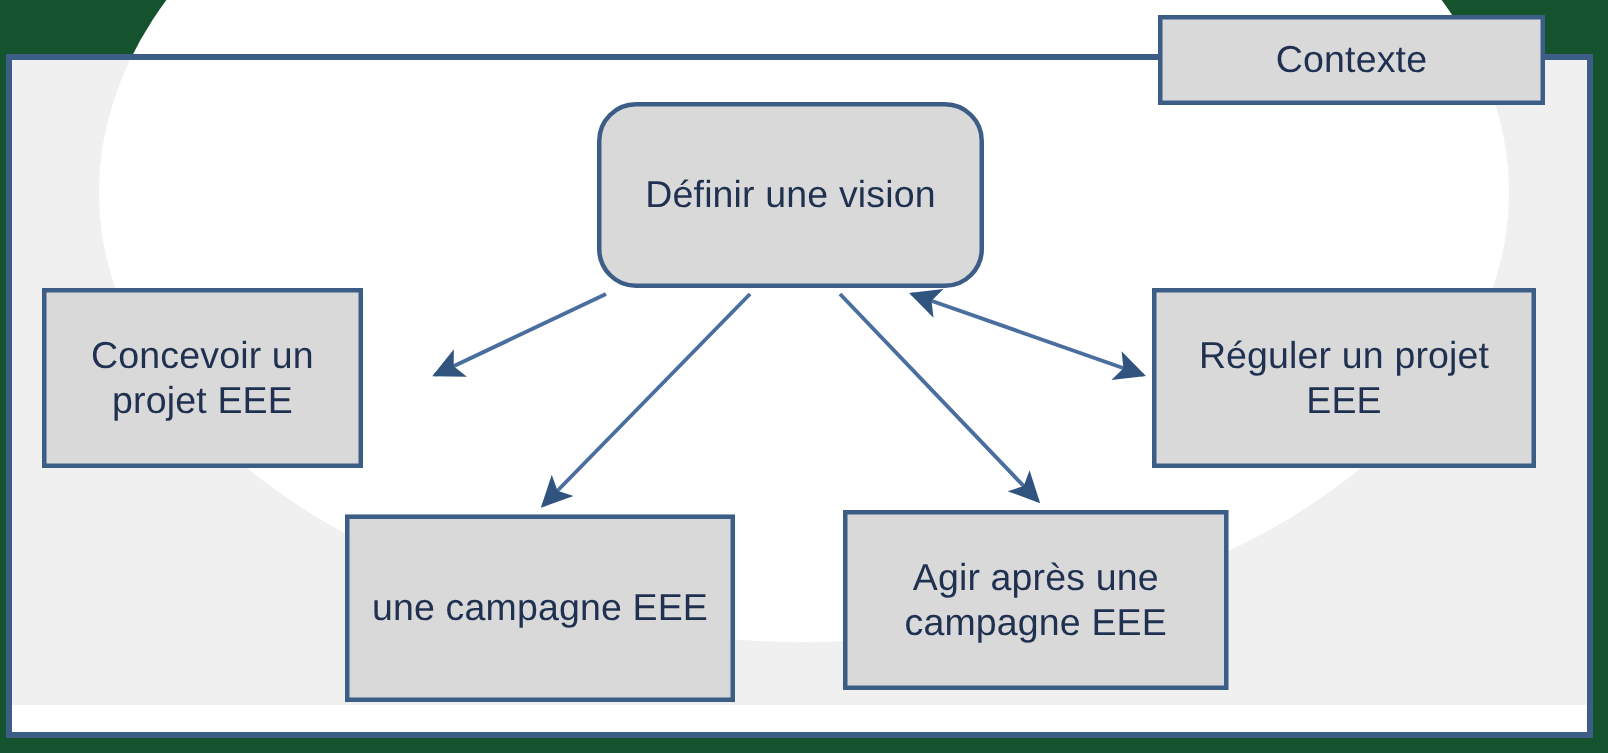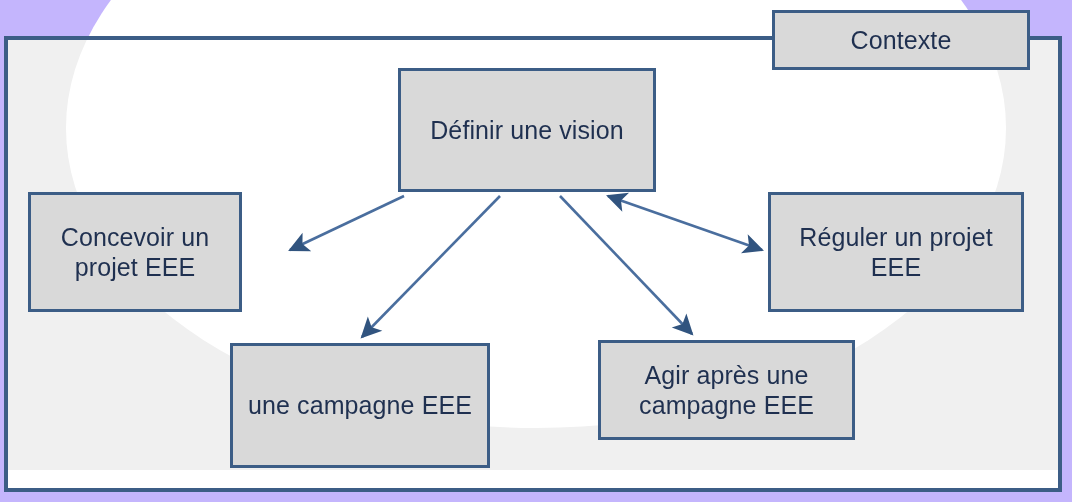--- a/index.html
+++ b/index.html
@@ -9,21 +9,21 @@
     background: #ffffff;
   }
   body {
     font-family: "Liberation Sans", sans-serif;
   }
   #stage {
     position: relative;
     width: 1072px;
     height: 502px;
     overflow: hidden;
-    background: #c4b5fd;
+    background: #14532d;
   }
   #stage svg.layer {
     position: absolute;
     left: 0;
     top: 0;
     width: 1072px;
     height: 502px;
   }
   .node {
     position: absolute;
@@ -50,20 +50,21 @@
     width: 258px;
     height: 60px;
     z-index: 6;
   }
   #node-vision {
     left: 398px;
     top: 68px;
     width: 258px;
     height: 124px;
     z-index: 5;
+    border-radius: 26px;
   }
   #node-concevoir {
     left: 28px;
     top: 192px;
     width: 214px;
     height: 120px;
     z-index: 5;
   }
   #node-reguler {
     left: 768px;
@@ -76,23 +77,22 @@
     left: 230px;
     top: 343px;
     width: 260px;
     height: 125px;
     z-index: 5;
   }
   #node-agir {
     left: 562px;
     top: 340px;
     width: 257px;
-    height: 100px;
+    height: 120px;
     z-index: 5;
-    margin-left: 36px;
   }
   #bg-layer { z-index: 1; }
   #frame-layer { z-index: 2; }
   #arrow-layer { z-index: 4; }
 </style>
 </head>
 <body>
 
 <div id="stage">
 

